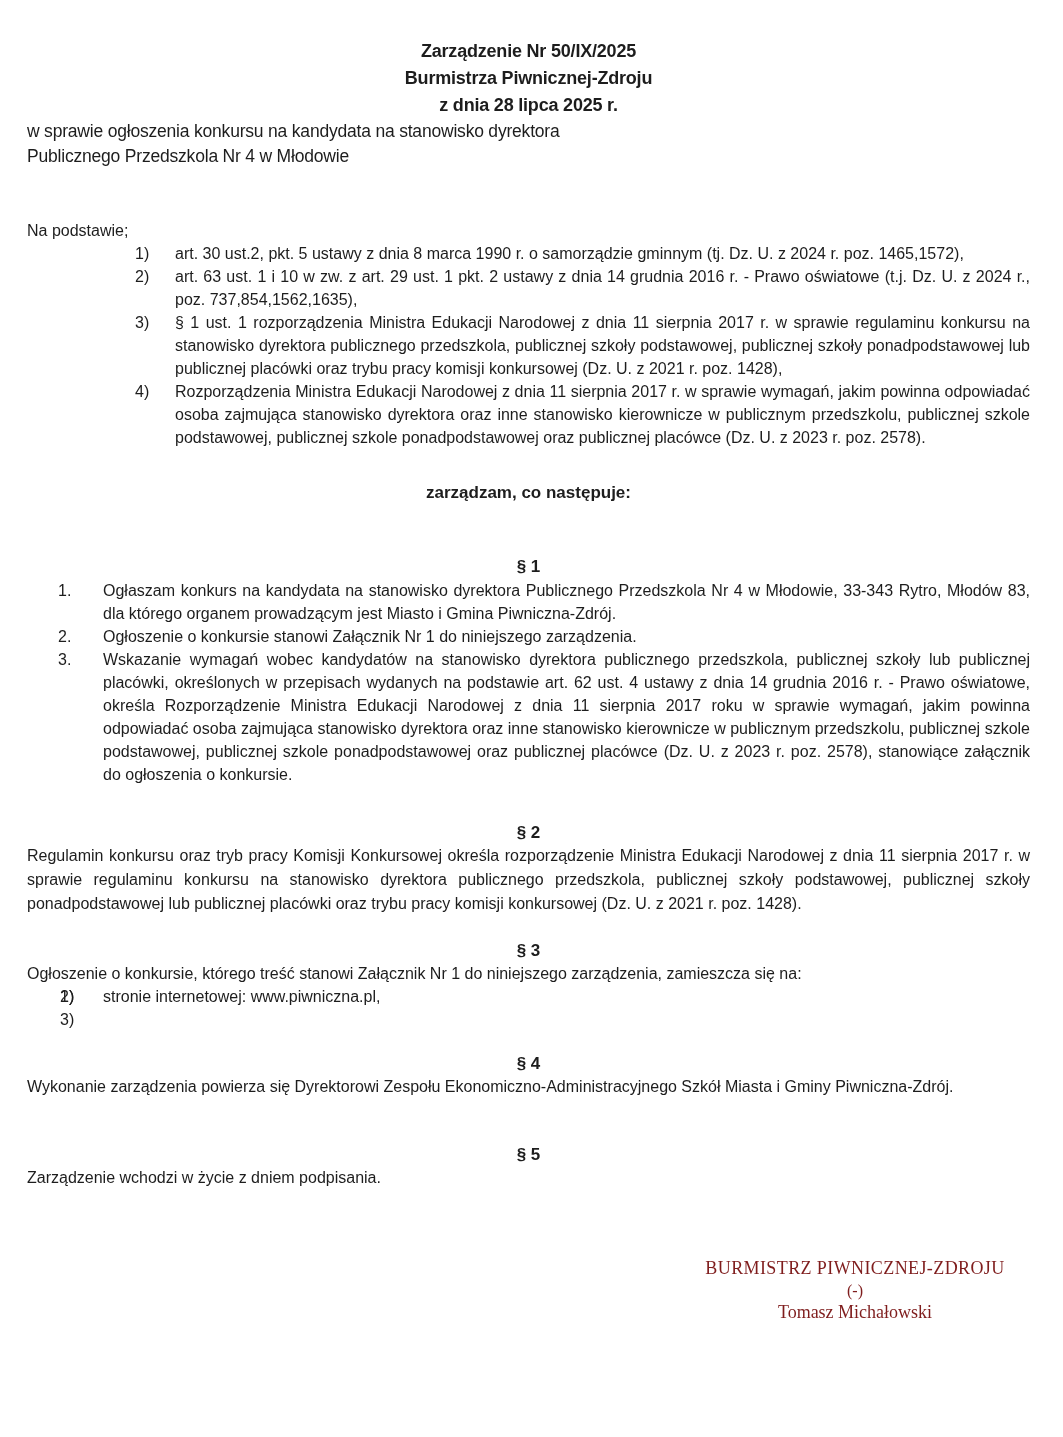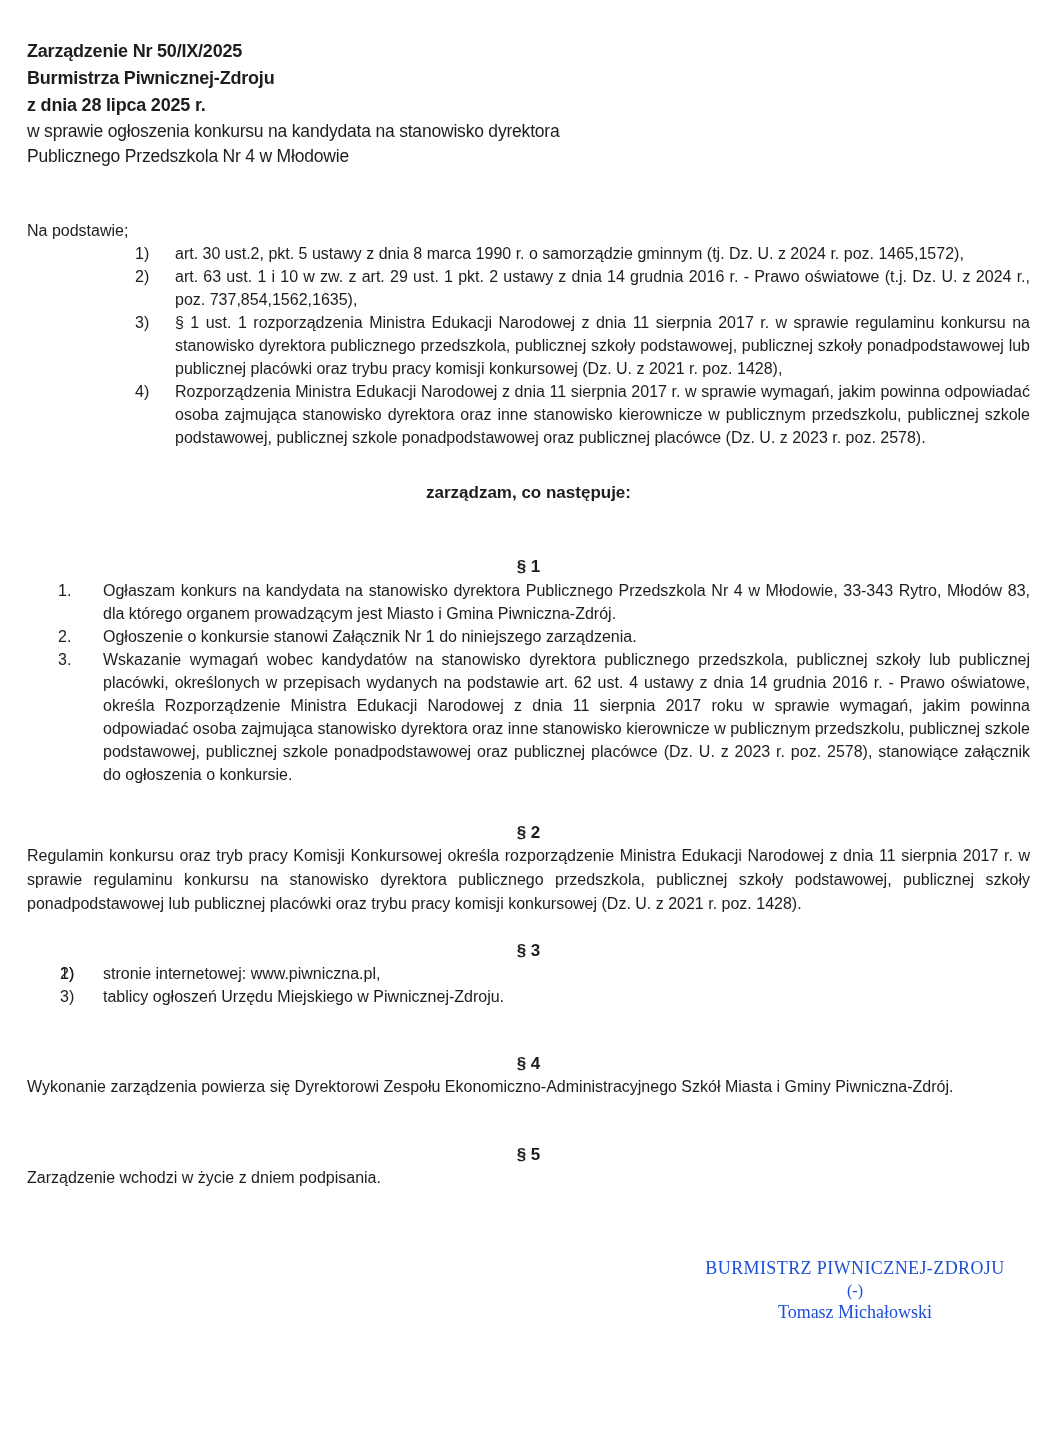--- a/index.html
+++ b/index.html
@@ -9,21 +9,21 @@
     height: 1437px;
     background: #ffffff;
     color: #1d1d1d;
     font-family: "Liberation Sans", sans-serif;
     font-size: 16px;
     overflow: hidden;
     box-sizing: border-box;
   }
   .content { padding: 38px 33px 0 27px; box-sizing: border-box; }
 
-  .doc-header { font-weight: bold; font-size: 18px; line-height: 27px; letter-spacing: -0.2px; }
+  .doc-header { text-align: center; font-weight: bold; font-size: 18px; line-height: 27px; letter-spacing: -0.2px; }
   .doc-subject { font-weight: normal; font-size: 17.5px; line-height: 25px; letter-spacing: -0.2px; }
 
   .legal-intro { margin-top: 50px; line-height: 23px; }
   .hang-li { position: relative; line-height: 23px; text-align: justify; }
   .legal-list .hang-li { padding-left: 148px; }
   .legal-list .num { position: absolute; left: 108px; top: 0; }
 
   .order-clause { margin-top: 30px; text-align: center; font-weight: bold; font-size: 17px; line-height: 27px; }
 
   .sec-heading { text-align: center; font-weight: bold; font-size: 17px; line-height: 23px; }
@@ -40,21 +40,21 @@
 
   .para { line-height: 24px; text-align: justify; }
   .line { line-height: 23px; }
 
   .signature {
     margin-top: 66px;
     margin-left: auto;
     width: 350px;
     text-align: center;
     font-family: "Liberation Serif", serif;
-    color: #1d4ed8;
+    color: #7f1d1d;
   }
   .sig-title { font-size: 18px; line-height: 26px; letter-spacing: 0.4px; }
   .sig-mark  { font-size: 16px; line-height: 20px; }
   .sig-name  { font-size: 18px; line-height: 22px; }
 </style>
 </head>
 <body>
 
 <div class="page">
   <div class="content">
@@ -107,32 +107,32 @@
       <div class="hang-li">
         <span class="num">3.</span>
         <span>Wskazanie wymagań wobec kandydatów na stanowisko dyrektora publicznego przedszkola, publicznej szkoły lub publicznej placówki, określonych w przepisach wydanych na podstawie art. 62 ust. 4 ustawy z dnia 14 grudnia 2016 r. - Prawo oświatowe, określa Rozporządzenie Ministra Edukacji Narodowej z dnia 11 sierpnia 2017 roku w sprawie wymagań, jakim powinna odpowiadać osoba zajmująca stanowisko dyrektora oraz inne stanowisko kierownicze w publicznym przedszkolu, publicznej szkole podstawowej, publicznej szkole ponadpodstawowej oraz publicznej placówce (Dz. U. z 2023 r. poz. 2578), stanowiące załącznik do ogłoszenia o konkursie.</span>
       </div>
     </div>
 
     <div class="sec-heading sec2-heading">§ 2</div>
     <div class="para">Regulamin konkursu oraz tryb pracy Komisji Konkursowej określa rozporządzenie Ministra Edukacji Narodowej z dnia 11 sierpnia 2017 r. w sprawie regulaminu konkursu na stanowisko dyrektora publicznego przedszkola, publicznej szkoły podstawowej, publicznej szkoły ponadpodstawowej lub publicznej placówki oraz trybu pracy komisji konkursowej (Dz. U. z 2021 r. poz. 1428).</div>
 
     <div class="sec-heading sec3-heading">§ 3</div>
+    <div class="line">Ogłoszenie o konkursie, którego treść stanowi Załącznik Nr 1 do niniejszego zarządzenia, zamieszcza się na:</div>
 
     <div class="num-list s3-list">
       <div class="hang-li">
         <span class="num">1)</span>
       </div>
       <div class="hang-li">
         <span class="num">2)</span>
         <span>stronie internetowej: www.piwniczna.pl,</span>
       </div>
       <div class="hang-li">
         <span class="num">3)</span>
-        <span>tablicy ogłoszeń Urzędu Miejskiego w Piwnicznej-Zdroju.</span>
       </div>
     </div>
 
     <div class="sec-heading sec4-heading">§ 4</div>
     <div class="line">Wykonanie zarządzenia powierza się Dyrektorowi Zespołu Ekonomiczno-Administracyjnego Szkół Miasta i Gminy Piwniczna-Zdrój.</div>
 
     <div class="sec-heading sec5-heading">§ 5</div>
     <div class="line">Zarządzenie wchodzi w życie z dniem podpisania.</div>
 
     <div class="signature">

